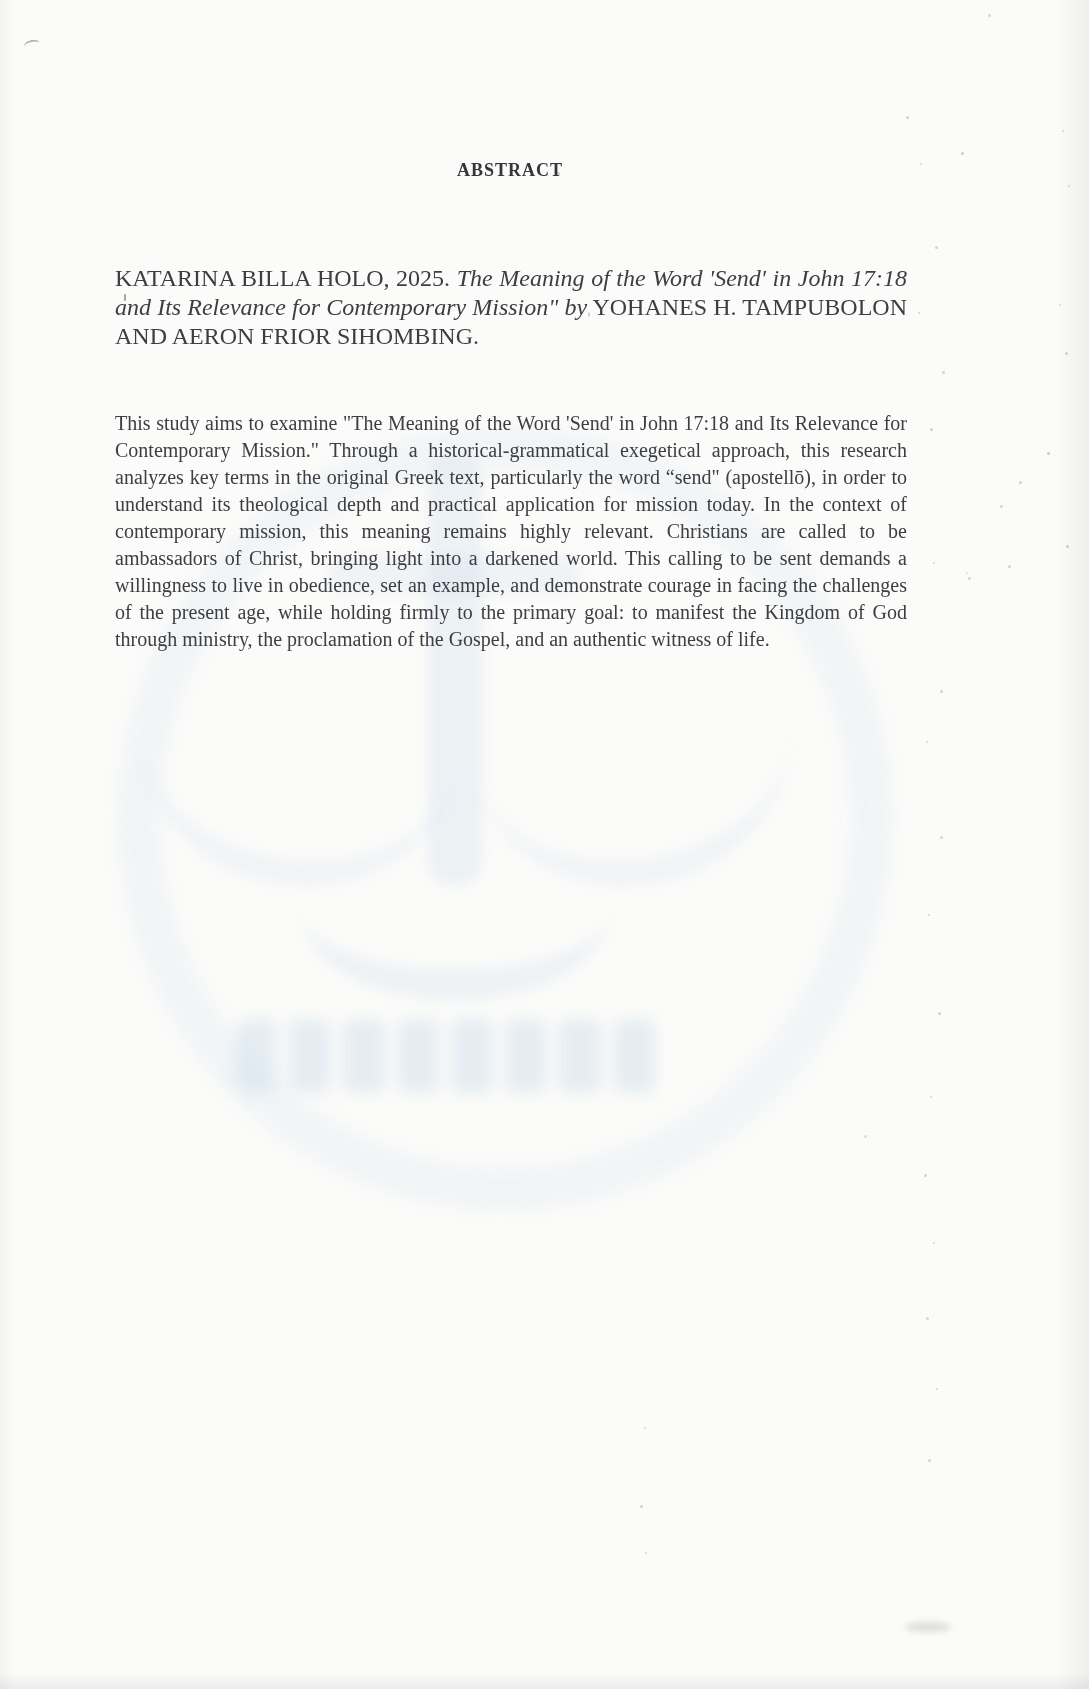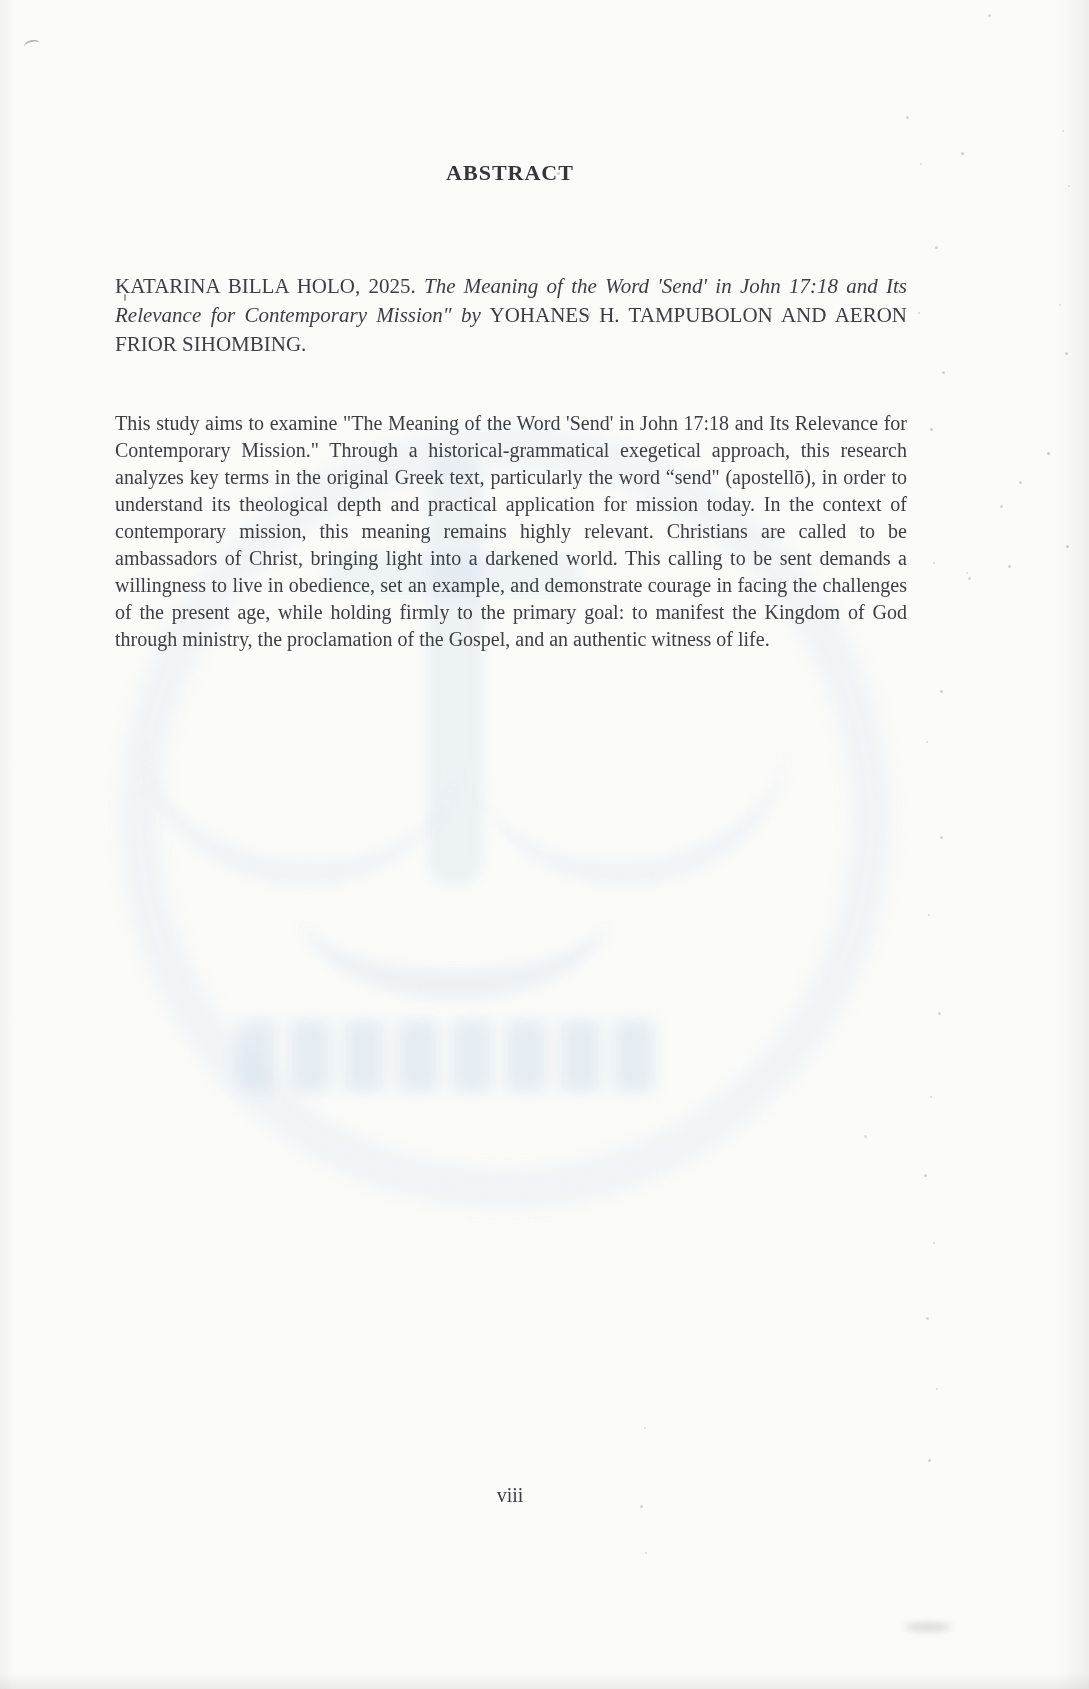--- a/index.html
+++ b/index.html
@@ -97,31 +97,31 @@
     border-radius: 12px;
     filter: blur(8px);
   }
   
   .title {
     position: absolute;
     left: 115px; top: 160px;
     width: 790px;
     margin: 0;
     text-align: center;
-    font-size: 22px;
+    font-size: 18px;
     font-weight: bold;
     letter-spacing: 1px;
     color: #35353c;
   }
   .citation {
     position: absolute;
-    left: 115px; top: 272px;
+    left: 115px; top: 264px;
     width: 792px;
     margin: 0;
-    font-size: 21px;
+    font-size: 24px;
     line-height: 29px;
     text-align: justify;
     color: #3d3d44;
   }
   .body-text {
     position: absolute;
     left: 115px; top: 410px;
     width: 792px;
     margin: 0;
     font-size: 20px;
@@ -193,21 +193,20 @@
     <div class="wm-textband"></div>
   </div>
 
   <h1 class="title">ABSTRACT</h1>
 
   <p class="citation"><span>KATARINA BILLA HOLO, 2025.</span> <span class="it">The Meaning of the Word 'Send' in John 17:18 and Its Relevance for Contemporary Mission" by</span> <span>YOHANES H. TAMPUBOLON AND AERON FRIOR SIHOMBING.</span></p>
 
   <p class="body-text">This study aims to examine "The Meaning of the Word 'Send' in John 17:18 and Its Relevance for Contemporary Mission." Through a historical-grammatical exegetical approach, this research analyzes key terms in the original Greek text, particularly the word “send" (apostellō), in order to understand its theological depth and practical application for mission today. In the context of contemporary mission, this meaning remains highly relevant. Christians are called to be ambassadors of Christ, bringing light into a darkened world. This calling to be sent demands a willingness to live in obedience, set an example, and demonstrate courage in facing the challenges of the present age, while holding firmly to the primary goal: to manifest the Kingdom of God through ministry, the proclamation of the Gospel, and an authentic witness of life.</p>
 
 
-  <div class="pagenum">viii</div>
 
   <div class="pencil-mark"></div>
   <div class="tick-mark"></div>
   <div class="smudge"></div>
 
   <div class="speck" style="left:557px;top:172px;width:3px;height:3px;opacity:.5"></div>
   <div class="speck" style="left:588px;top:312px;width:2px;height:5px;opacity:.45"></div>
   <div class="speck" style="left:988px;top:14px;width:3px;height:3px;opacity:.4"></div>
   <div class="speck" style="left:906px;top:116px;width:3px;height:3px;opacity:.45"></div>
   <div class="speck" style="left:961px;top:152px;width:3px;height:3px;opacity:.5"></div>

